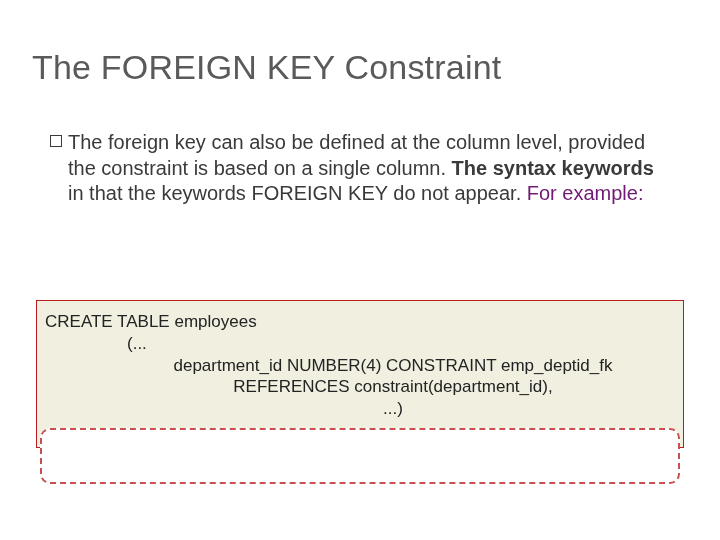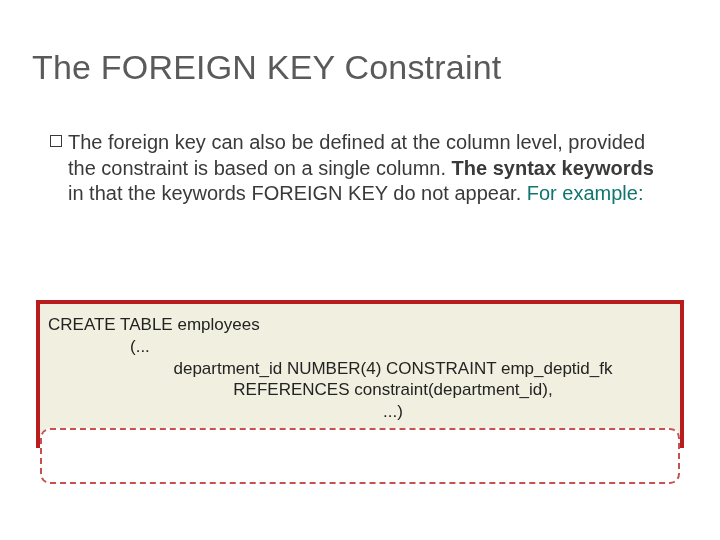--- a/index.html
+++ b/index.html
@@ -43,30 +43,30 @@
     width: 12px;
     height: 12px;
     border: 1.5px solid #3a3a3a;
     box-sizing: border-box;
     background: #fff;
   }
   .bold {
     font-weight: bold;
   }
   .example-label {
-    color: #0f766e;
+    color: #701a75;
   }
   .code-box {
     position: absolute;
     left: 36px;
     top: 300px;
     width: 648px;
     height: 148px;
     background: #f0efe0;
-    border: 4px solid #b91c1c;
+    border: 1px solid #b91c1c;
     box-sizing: border-box;
     padding: 10px 8px 16px 8px;
     font-size: 17px;
     line-height: 1.28;
     color: #232323;
     font-family: Arial, Helvetica, sans-serif;
   }
   .code-line {
     white-space: pre;
   }

